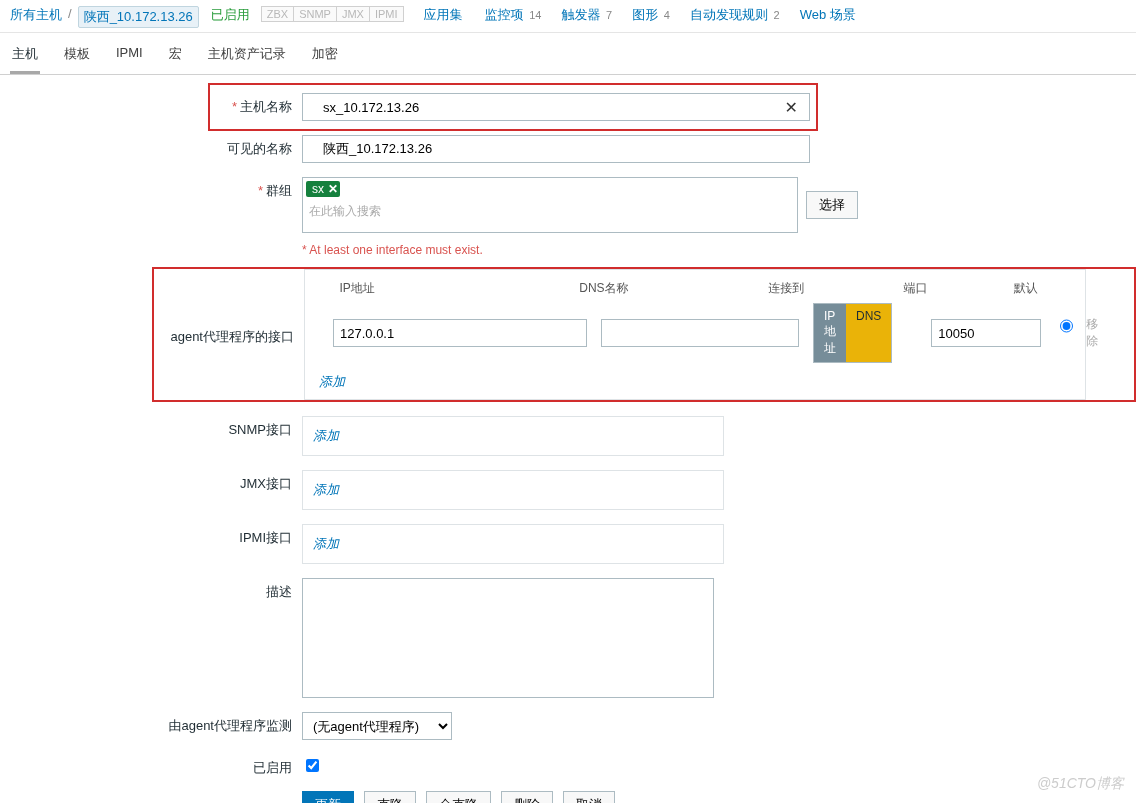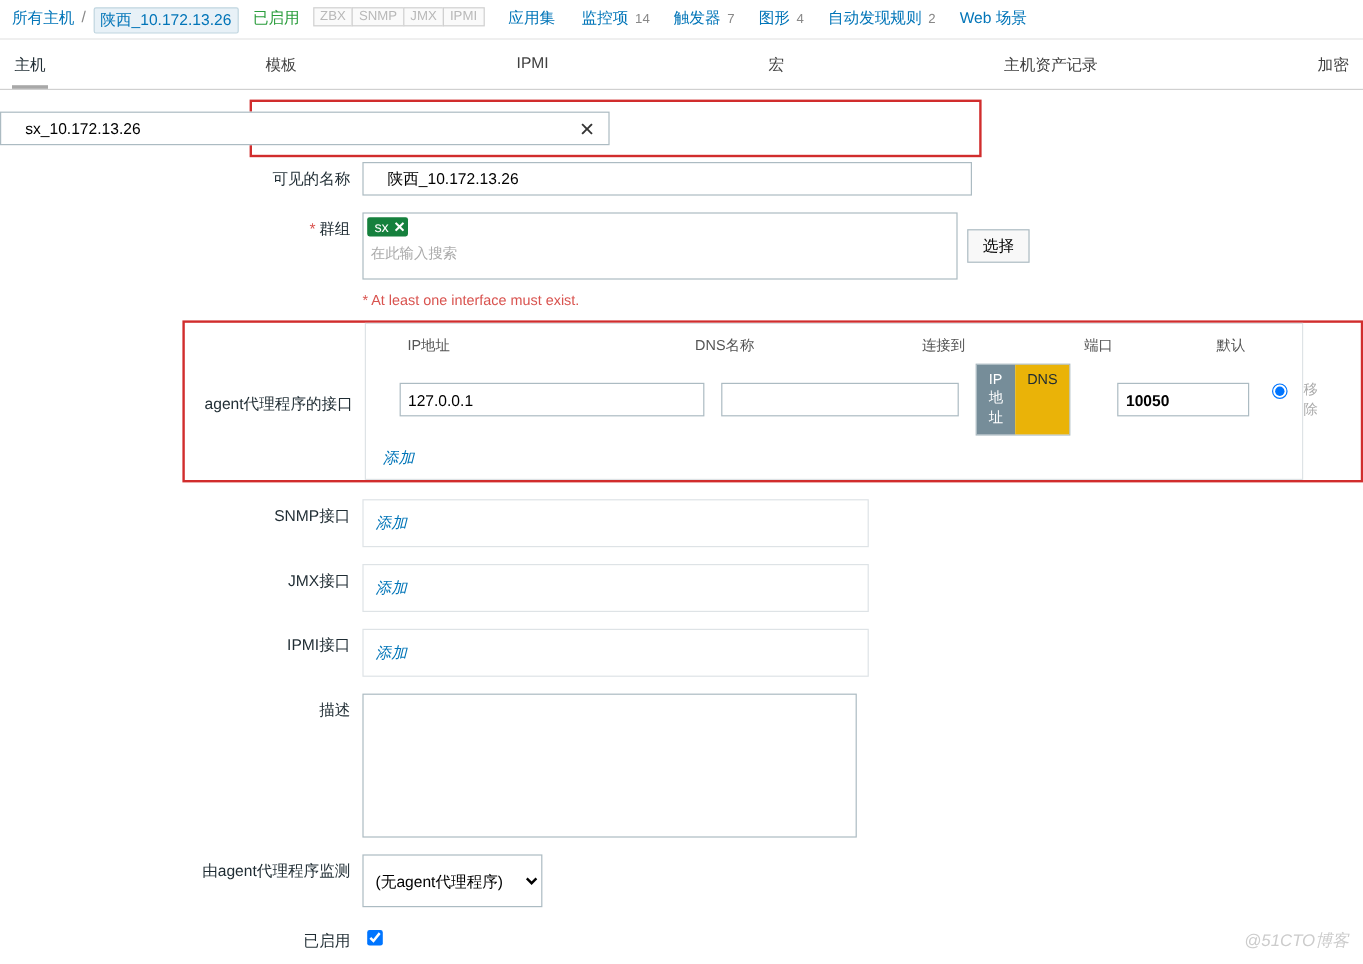--- a/index.html
+++ b/index.html
@@ -43,21 +43,20 @@
   
   .hr { border-top: 1px solid #e5e5e5; }
 
   
   .tabs {
     display: flex;
     gap: 22px;
     padding: 0 10px;
     border-bottom: 1px solid #d0d0d0;
     margin-top: 2px;
-    justify-content: space-between;
   }
   .tab {
     padding: 10px 2px 8px;
     color: #404040;
     cursor: pointer;
   }
   .tab.active {
     color: #1f2c33;
     font-weight: normal;
     border-bottom: 3px solid #a8a8a8;
@@ -78,21 +77,21 @@
   .text-input {
     border: 1px solid #acbbc2;
     padding: 4px 6px;
     height: 18px;
     font-size: 13px;
     background: #fff;
   }
   .w500 { width: 480px; padding-left: 20px; }
   .w240 { width: 240px; }
   .w184 { width: 184px; }
-  .w96  { width: 96px; font-weight: bold; }
+  .w96  { width: 96px; }
   .clear-x {
     position: absolute;
     right: 12px;
     top: 5px;
     font-size: 16px;
     color: #333;
     cursor: pointer;
   }
 
   
@@ -171,21 +170,21 @@
     margin-left: 152px;
   }
 
   .simple-add-row {
     display: flex;
     align-items: center;
   }
 
   textarea.text-input { height: 110px; resize: none; font-family: inherit; }
 
-  select.text-input { height: 44px; }
+  select.text-input { height: 28px; }
 
   .btnbar { padding-left: 302px; display: flex; gap: 10px; margin-top: 10px;}
   .btn-primary { background: #0275b8; color: #fff; border-color: #0275b8; }
 
   .watermark {
     position: fixed; right: 12px; bottom: 10px;
     color: #ccc; font-size: 14px; font-style: italic;
   }
 </style>
 </head>
@@ -217,20 +216,21 @@
   <div class="tab">IPMI</div>
   <div class="tab">宏</div>
   <div class="tab">主机资产记录</div>
   <div class="tab">加密</div>
 </div>
 
 <div class="form">
 
   <div class="row" style="position:relative">
     <div class="hl-red hl-row1"></div>
+    <div class="label"><span class="req">*</span><span>主机名称</span></div>
     <div class="field" style="position:relative">
       <input class="text-input w500" value="sx_10.172.13.26" style="">
       <span class="clear-x">✕</span>
     </div>
   </div>
 
   <div class="row">
     <div class="label">可见的名称</div>
     <div class="field">
       <input class="text-input w500" value="陕西_10.172.13.26" style="">

